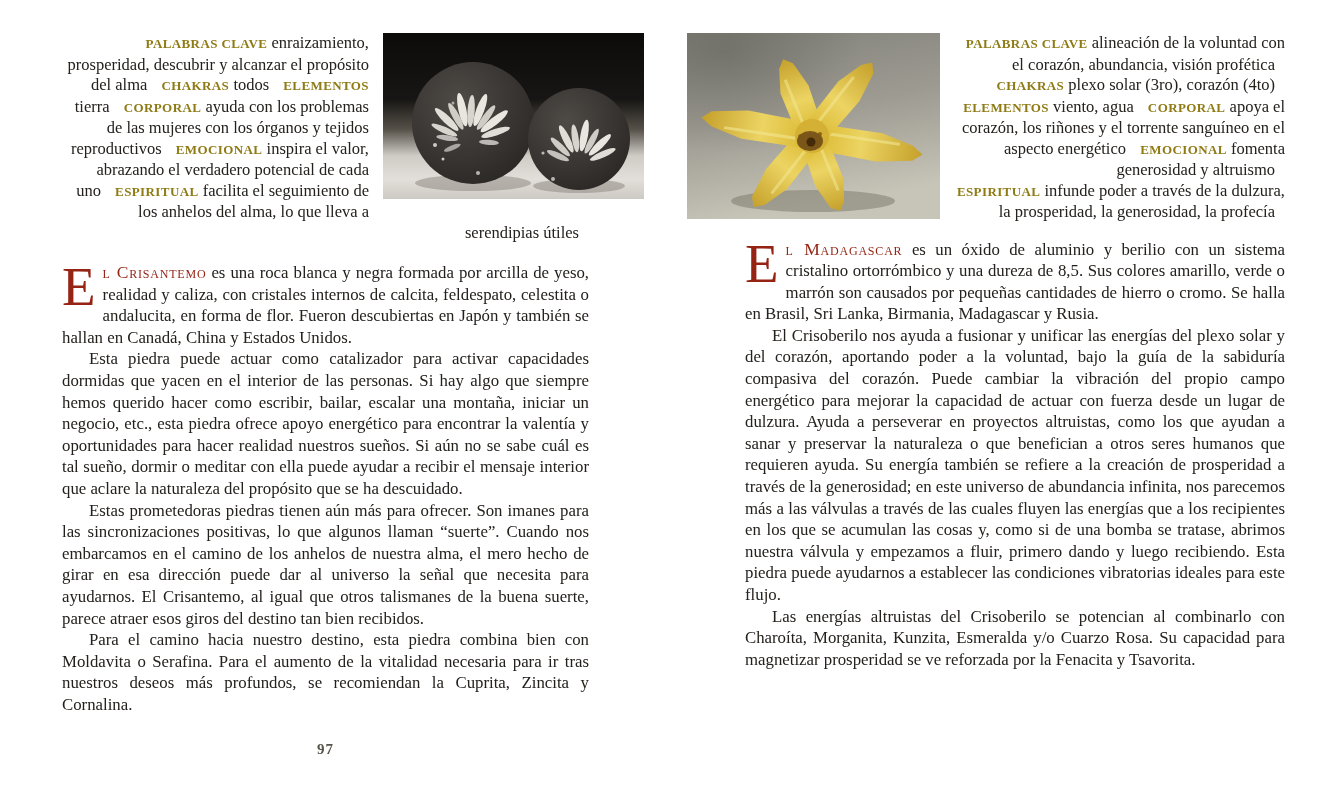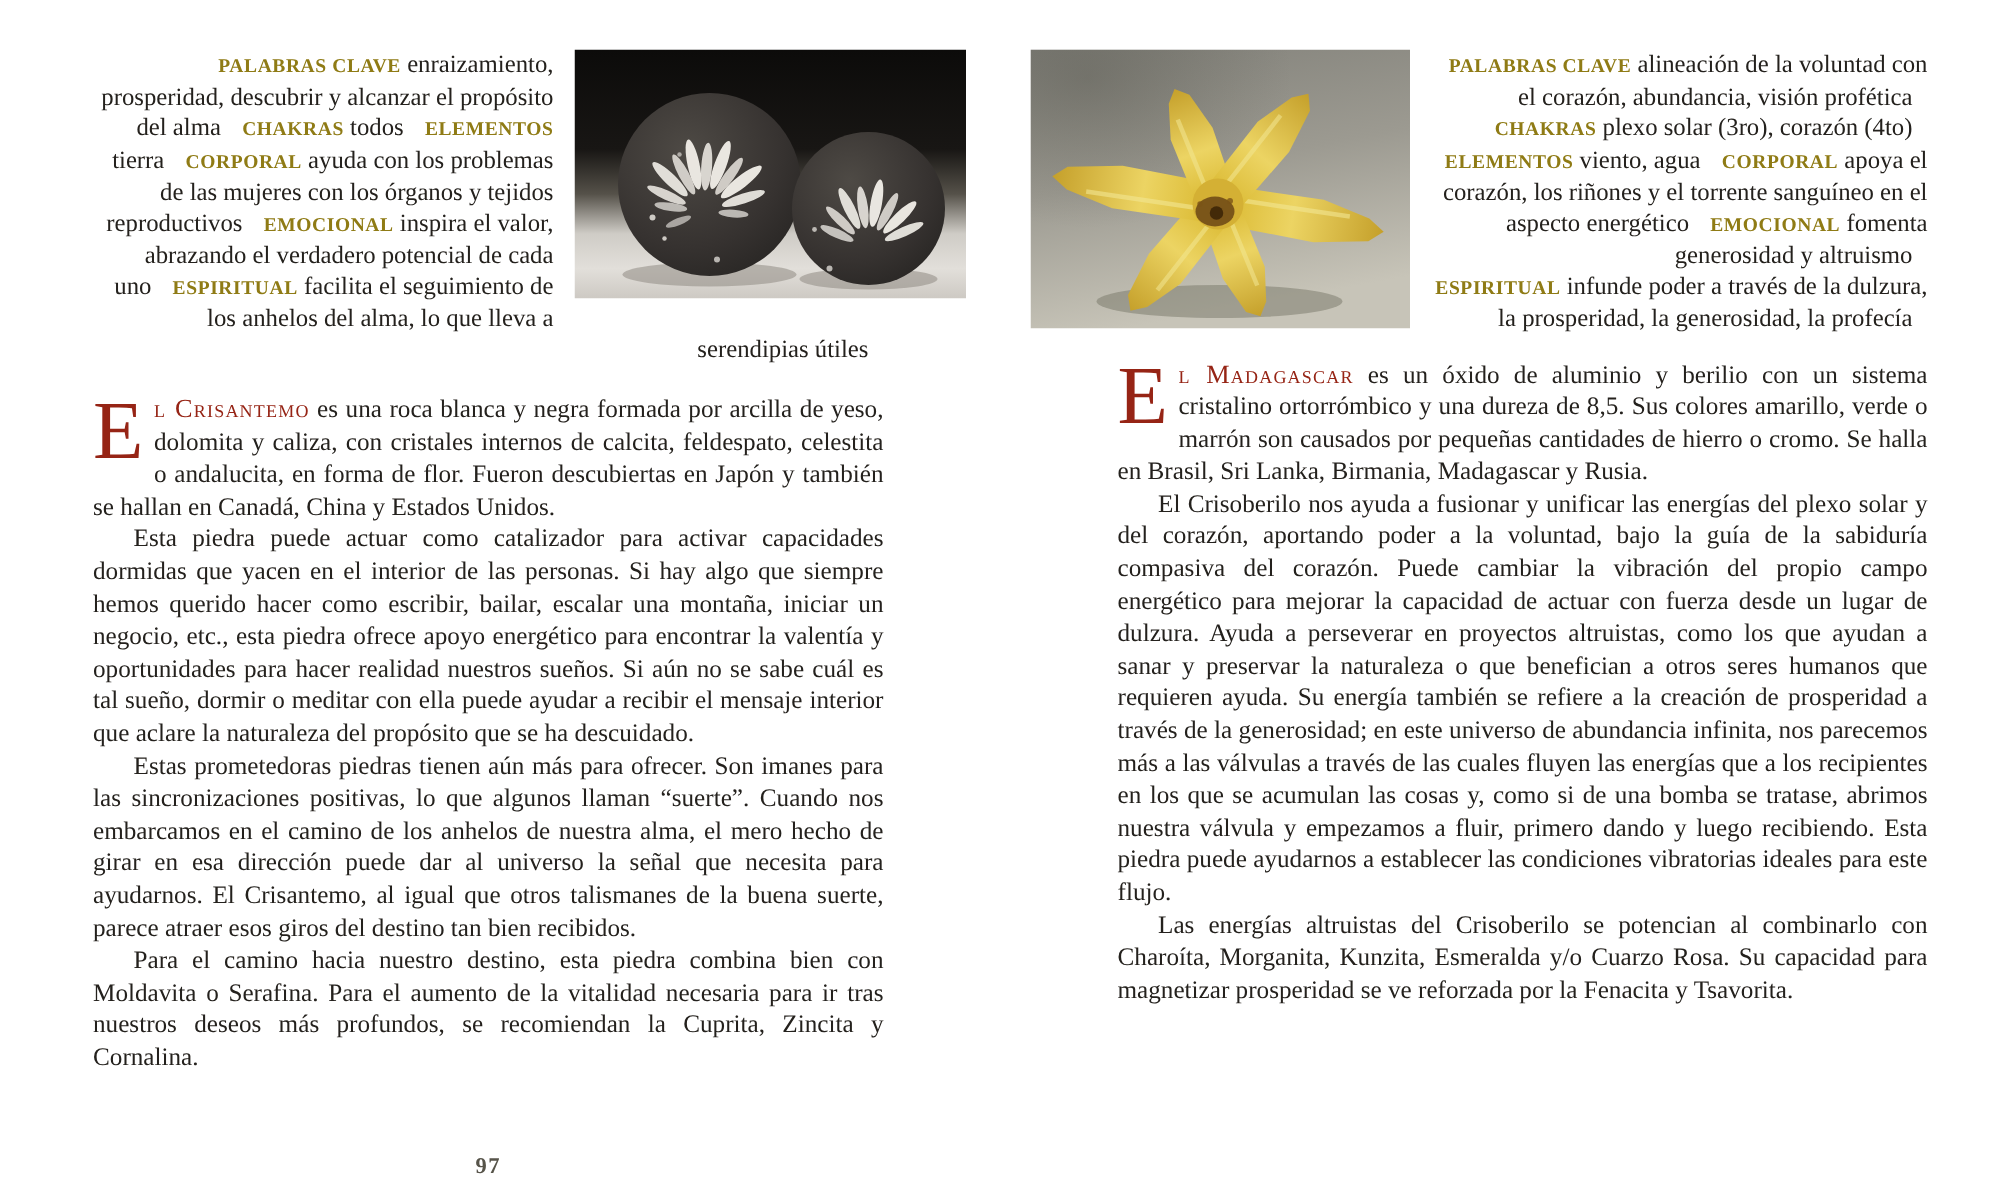--- a/index.html
+++ b/index.html
@@ -40,21 +40,21 @@
   .indent{text-indent:27px;}
   .dropcap{
     float:left;font-size:55px;line-height:43px;
     margin:3px 7px 0 0;color:var(--accent);
   }
   .leadcaps{
     font-variant:small-caps;color:var(--accent);
     font-size:17.5px;letter-spacing:0.8px;
   }
   .pagenum{
-    position:absolute;top:737px;left:0;width:100%;text-align:center;
+    position:absolute;top:708px;left:0;width:100%;text-align:center;
     font-weight:700;font-size:15px;letter-spacing:1px;color:var(--pagenum);
   }
 </style>
 </head>
 <body>
 
 <section class="page page-left">
 
   <svg class="photo float-right" width="261" height="166" viewBox="0 0 261 166" role="img">
     <defs>
@@ -160,21 +160,21 @@
   <p class="kw">
     <span class="kw-seg"><b class="kw-label">PALABRAS CLAVE</b> <span>enraizamiento, prosperidad, descubrir y alcanzar el propósito del alma</span></span>
     <span class="kw-seg"><b class="kw-label">CHAKRAS</b> <span>todos</span></span>
     <span class="kw-seg"><b class="kw-label">ELEMENTOS</b> <span>tierra</span></span>
     <span class="kw-seg"><b class="kw-label">CORPORAL</b> <span>ayuda con los problemas de las mujeres con los órganos y tejidos reproductivos</span></span>
     <span class="kw-seg"><b class="kw-label">EMOCIONAL</b> <span>inspira el valor, abrazando el verdadero potencial de cada uno</span></span>
     <span class="kw-seg"><b class="kw-label">ESPIRITUAL</b> <span>facilita el seguimiento de los anhelos del alma, lo que lleva a serendipias útiles</span></span>
   </p>
 
   <p class="bp intro">
-    <span class="dropcap">E</span><span class="leadcaps">l Crisantemo</span><span> es una roca blanca y negra formada por arcilla de yeso, dolomita y caliza, con cristales internos de calcita, feldespato, celestita o andalucita, en forma de flor. Fueron descubiertas en Japón y también se hallan en Canadá, China y Estados Unidos.</span>
+    <span class="dropcap">E</span><span class="leadcaps">l Crisantemo</span><span> es una roca blanca y negra formada por arcilla de yeso, realidad y caliza, con cristales internos de calcita, feldespato, celestita o andalucita, en forma de flor. Fueron descubiertas en Japón y también se hallan en Canadá, China y Estados Unidos.</span>
   </p>
   <p class="bp indent">Esta piedra puede actuar como catalizador para activar capacidades dormidas que yacen en el interior de las personas. Si hay algo que siempre hemos querido hacer como escribir, bailar, escalar una montaña, iniciar un negocio, etc., esta piedra ofrece apoyo energético para encontrar la valentía y oportunidades para hacer realidad nuestros sueños. Si aún no se sabe cuál es tal sueño, dormir o meditar con ella puede ayudar a recibir el mensaje interior que aclare la naturaleza del propósito que se ha descuidado.</p>
   <p class="bp indent">Estas prometedoras piedras tienen aún más para ofrecer. Son imanes para las sincronizaciones positivas, lo que algunos llaman “suerte”. Cuando nos embarcamos en el camino de los anhelos de nuestra alma, el mero hecho de girar en esa dirección puede dar al universo la señal que necesita para ayudarnos. El Crisantemo, al igual que otros talismanes de la buena suerte, parece atraer esos giros del destino tan bien recibidos.</p>
   <p class="bp indent">Para el camino hacia nuestro destino, esta piedra combina bien con Moldavita o Serafina. Para el aumento de la vitalidad necesaria para ir tras nuestros deseos más profundos, se recomiendan la Cuprita, Zincita y Cornalina.</p>
 
   <div class="pagenum">97</div>
 </section>
 
 <section class="page page-right">
 

